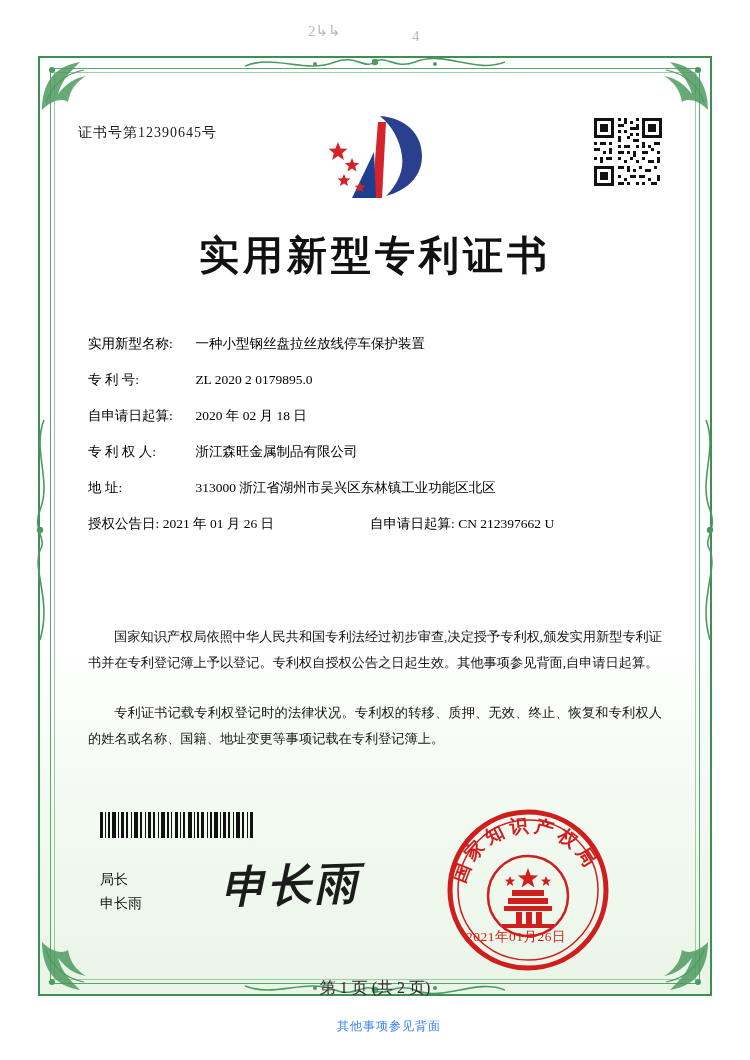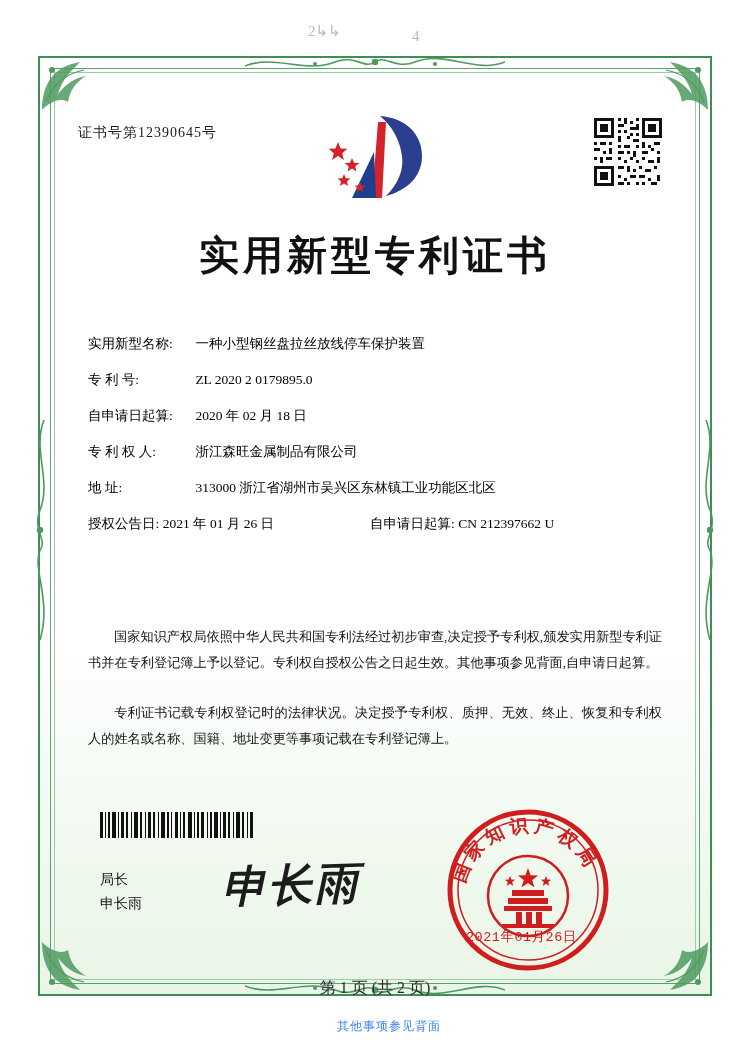--- a/index.html
+++ b/index.html
@@ -249,21 +249,21 @@
     width: 168px;
     height: 168px;
   }
   .seal-date {
     position: absolute;
     left: 466px;
     top: 928px;
     font-size: 13.5px;
     color: #d01d1d;
     letter-spacing: 0.5px;
-    font-family: Liberation Mono, monospace;
+    font-family: Liberation Serif, serif;
   }
 
   
   .page-no {
     position: absolute;
     left: 0;
     top: 978px;
     width: 750px;
     text-align: center;
     font-size: 16px;
@@ -487,21 +487,21 @@
         <span class="val">CN 212397662 U</span>
       </span>
     </div>
 
   </div>
 
   <div class="para p1">
     <span class="indent"></span><span>国家知识产权局依照中华人民共和国专利法经过初步审查,决定授予专利权,颁发实用新型专利证书并在专利登记簿上予以登记。专利权自授权公告之日起生效。其他事项参见背面,自申请日起算。</span>
   </div>
   <div class="para p2">
-    <span class="indent"></span><span>专利证书记载专利权登记时的法律状况。决定授予专利权、质押、无效、终止、恢复和专利权人的姓名或名称、国籍、地址变更等事项记载在专利登记簿上。</span>
+    <span class="indent"></span><span>专利证书记载专利权登记时的法律状况。专利权的转移、质押、无效、终止、恢复和专利权人的姓名或名称、国籍、地址变更等事项记载在专利登记簿上。</span>
   </div>
 
   <div class="barcode">
     <svg width="156" height="26" viewBox="0 0 156 26" shape-rendering="crispEdges">
       <rect width="156" height="26" fill="#ffffff" opacity="0"></rect>
       <g fill="#111111">
         <rect x="0" y="0" width="3" height="26"></rect>
           <rect x="5" y="0" width="1" height="26"></rect>
         <rect x="8" y="0" width="2" height="26"></rect>
           <rect x="12" y="0" width="4" height="26"></rect>

